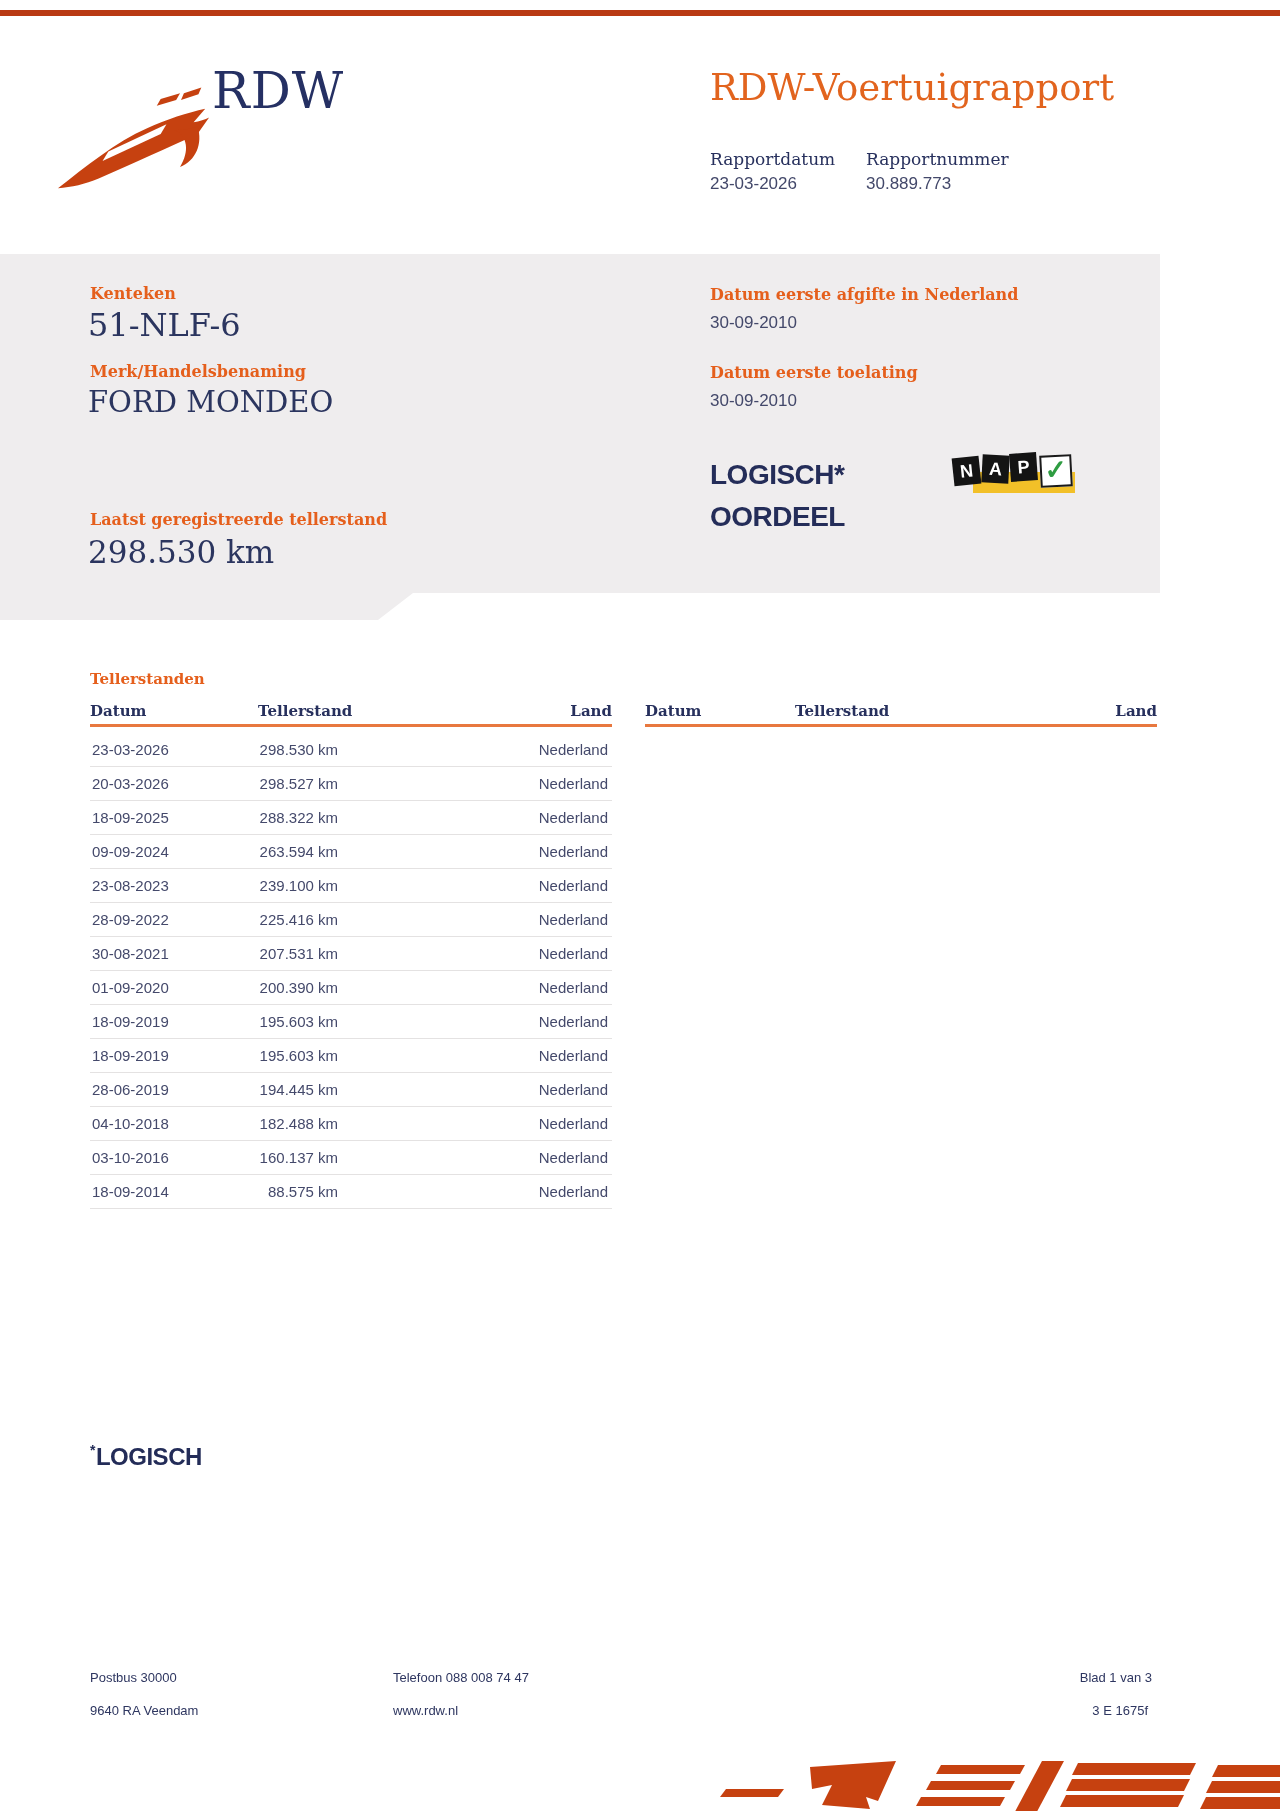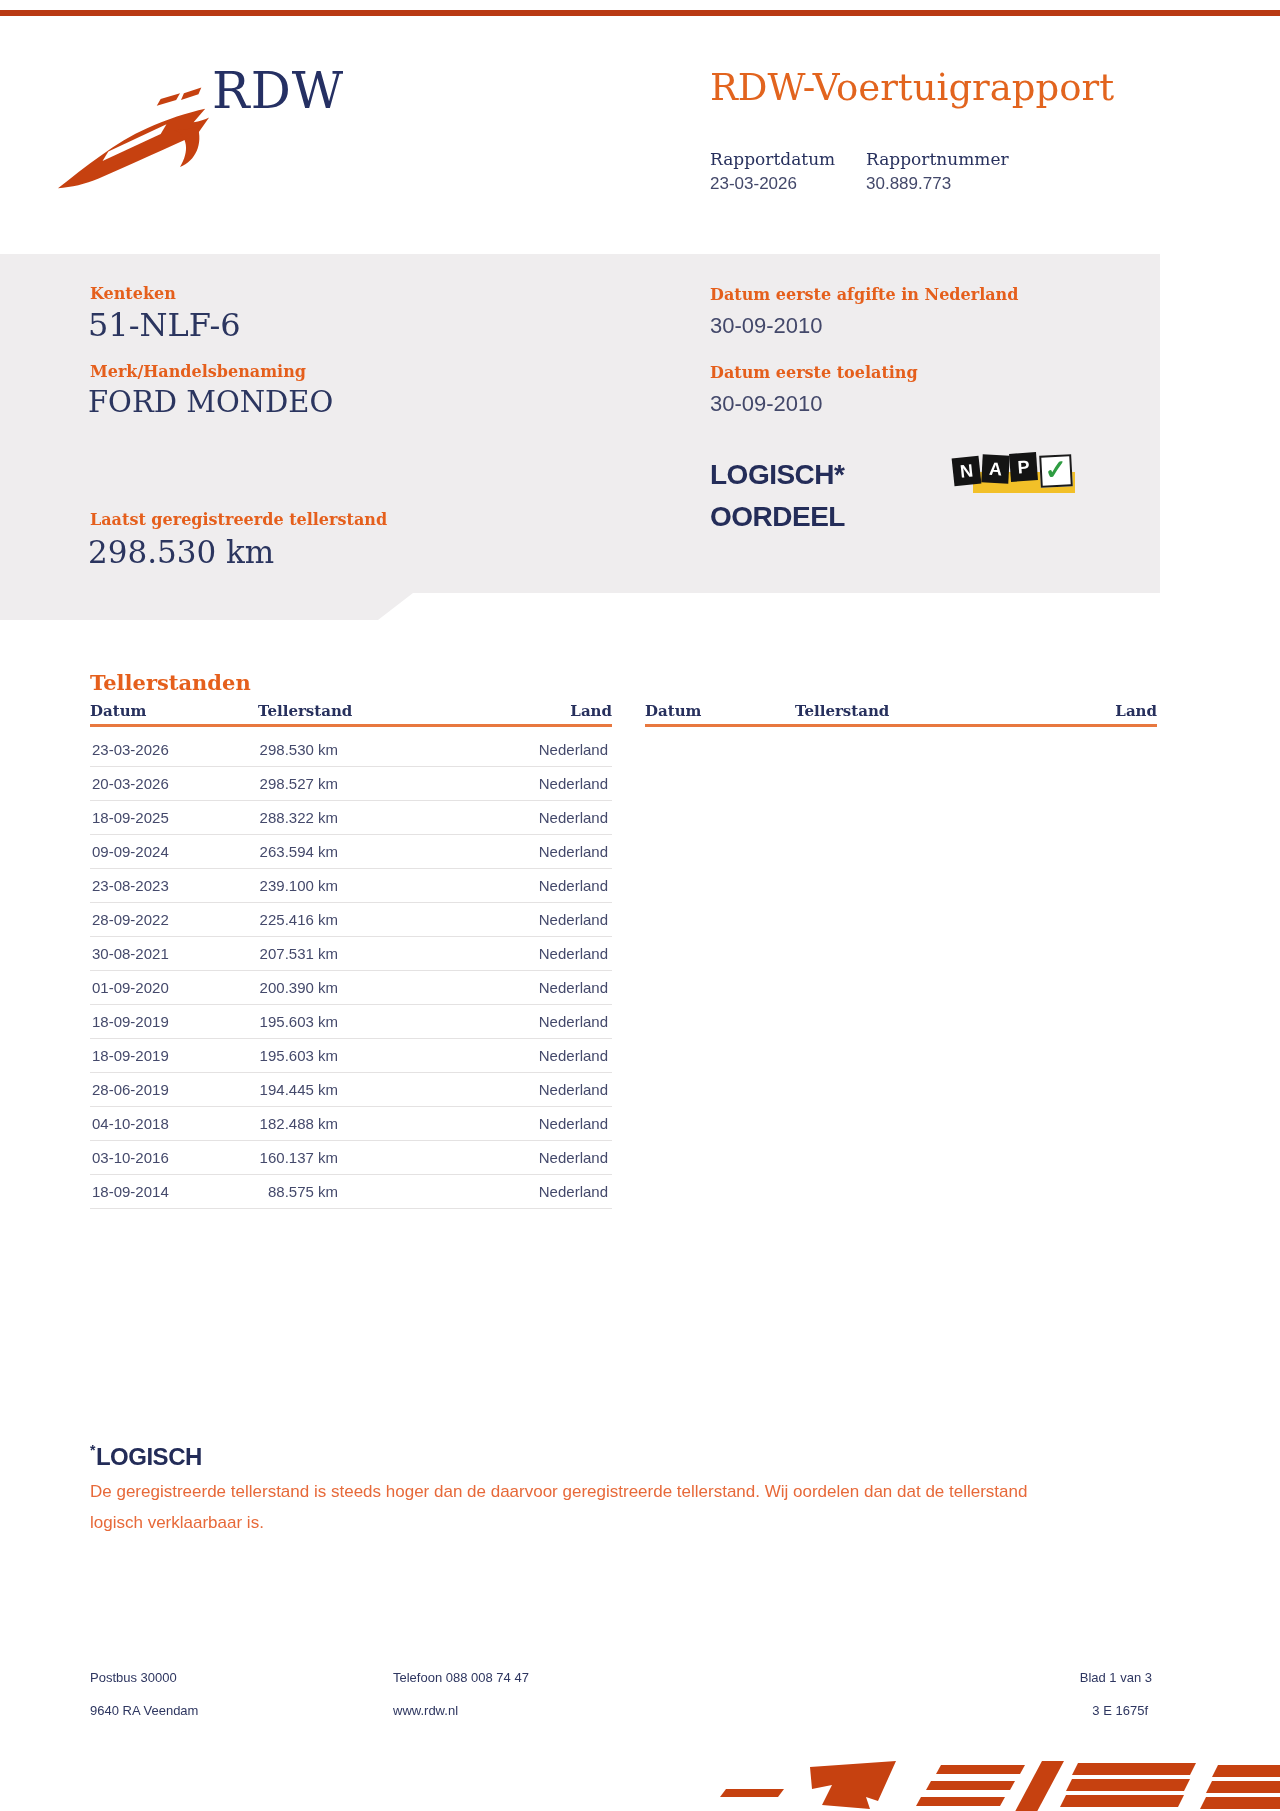--- a/index.html
+++ b/index.html
@@ -38,21 +38,21 @@
     clip-path: polygon(0 0, 100% 0, calc(100% - 35px) 100%, 0 100%);
   }
   .olabel {
     position:absolute; font-family:"DejaVu Serif",serif; font-weight:bold;
     font-size:16px; color:#E55F1C; white-space:nowrap;text-align:center;
   }
   .bigval {
     position:absolute; font-family:"DejaVu Serif","Liberation Serif",serif;
     color:#2B355F; white-space:nowrap;
   }
-  .sansval { position:absolute; font-size:22px; color:#43486A; white-space:nowrap; }
+  .sansval { position:absolute; font-size:17px; color:#43486A; white-space:nowrap; }
   .oordeel {
     position:absolute; left:710px; font-weight:800; font-size:28px;
     color:#242D59; letter-spacing:-0.5px; white-space:nowrap;
   }
 
   
   .nap { position:absolute; left:953px; top:441px; width:128px; height:54px; }
   .nap-bar { position:absolute; left:20px; top:21px; width:102px; height:21px; background:#F2C028; }
   .nap-tile {
     position:absolute; top:6px; width:27px; height:28px; background:#141414;
@@ -63,21 +63,21 @@
   .nap-tile.t2 { left:57px; transform:rotate(-4deg); top:2px; }
   .nap-check {
     position:absolute; left:87px; top:4px; width:28px; height:28px; background:#fff;
     border:2px solid #1a1a1a; color:#2E9C41; font-weight:bold; font-size:27px;
     line-height:26px; text-align:center; transform:rotate(-3deg);
   }
 
   
   .section-title {
     position:absolute; left:90px; top:660px;
-    font-family:"DejaVu Serif",serif; font-weight:bold; font-size:21px; color:#E55F1C;
+    font-family:"DejaVu Serif",serif; font-weight:bold; font-size:15px; color:#E55F1C;
   }
   .mtable { position:absolute; top:692px; }
   .mtable.left  { left:90px;  width:522px; }
   .mtable.right { left:645px; width:512px; }
   .thead { position:relative; height:22px; font-family:"DejaVu Serif",serif;
            font-weight:bold; font-size:15px; color:#27305D; }
   .h-datum { position:absolute; left:0; }
   .h-teller { position:absolute; left:168px; }
   .mtable.right .h-teller { left:150px; }
   .h-land { position:absolute; right:0; }
@@ -250,21 +250,20 @@
       <span class="h-teller">Tellerstand</span>
       <span class="h-land">Land</span>
     </div>
     <div class="orange-rule"></div>
     <div class="tbody"></div>
   </div>
 
   <div class="footnote-title">
     <span class="ast">*</span><span>LOGISCH</span>
   </div>
-  <div class="footnote-text">De geregistreerde tellerstand is steeds hoger dan de daarvoor geregistreerde tellerstand. Wij oordelen dan dat de tellerstand logisch verklaarbaar is.</div>
 
   <div class="foot" style="left:90px; top:1660px;">Postbus 30000</div>
   <div class="foot" style="left:90px; top:1693px;">9640 RA Veendam</div>
   <div class="foot" style="left:393px; top:1660px;">Telefoon 088 008 74 47</div>
   <div class="foot" style="left:393px; top:1693px;">www.rdw.nl</div>
   <div class="foot f-r" style="right:128px; top:1660px;">Blad 1 van 3</div>
   <div class="foot f-r" style="right:132px; top:1693px;">3 E 1675f</div>
 
   <svg class="deco" viewBox="0 0 560 60">
     <g fill="#C64110">

